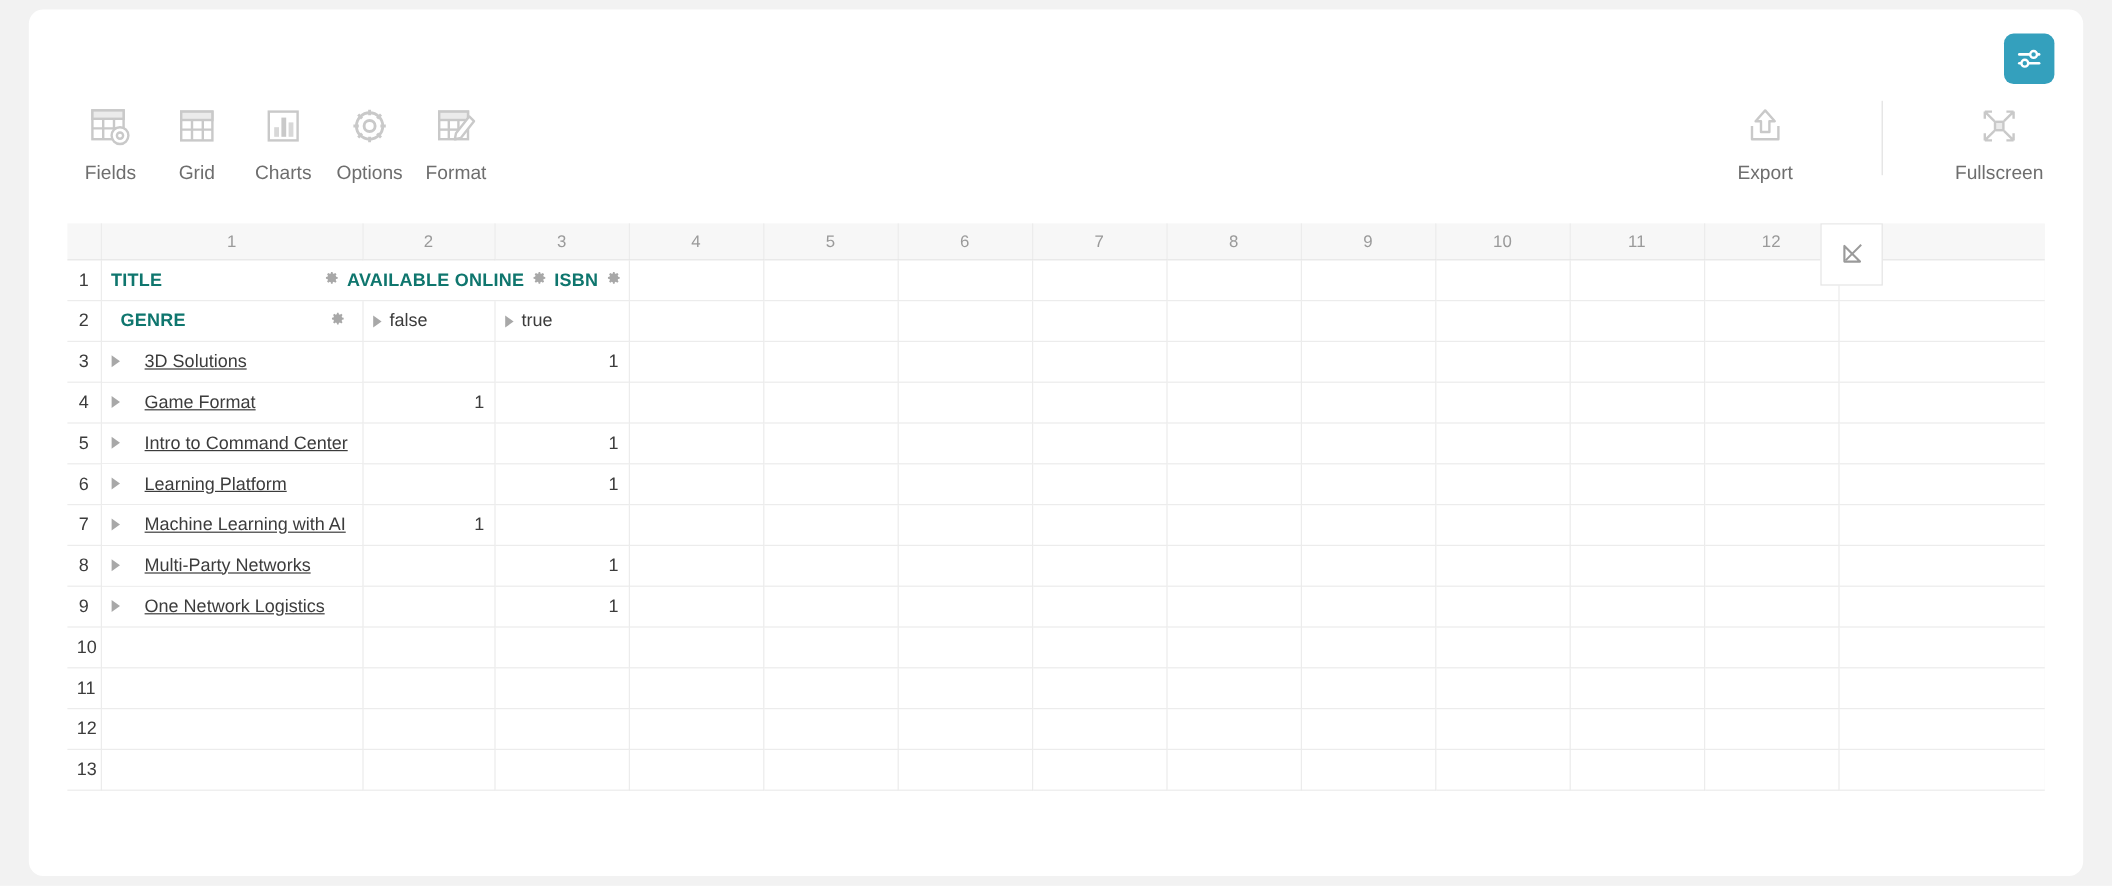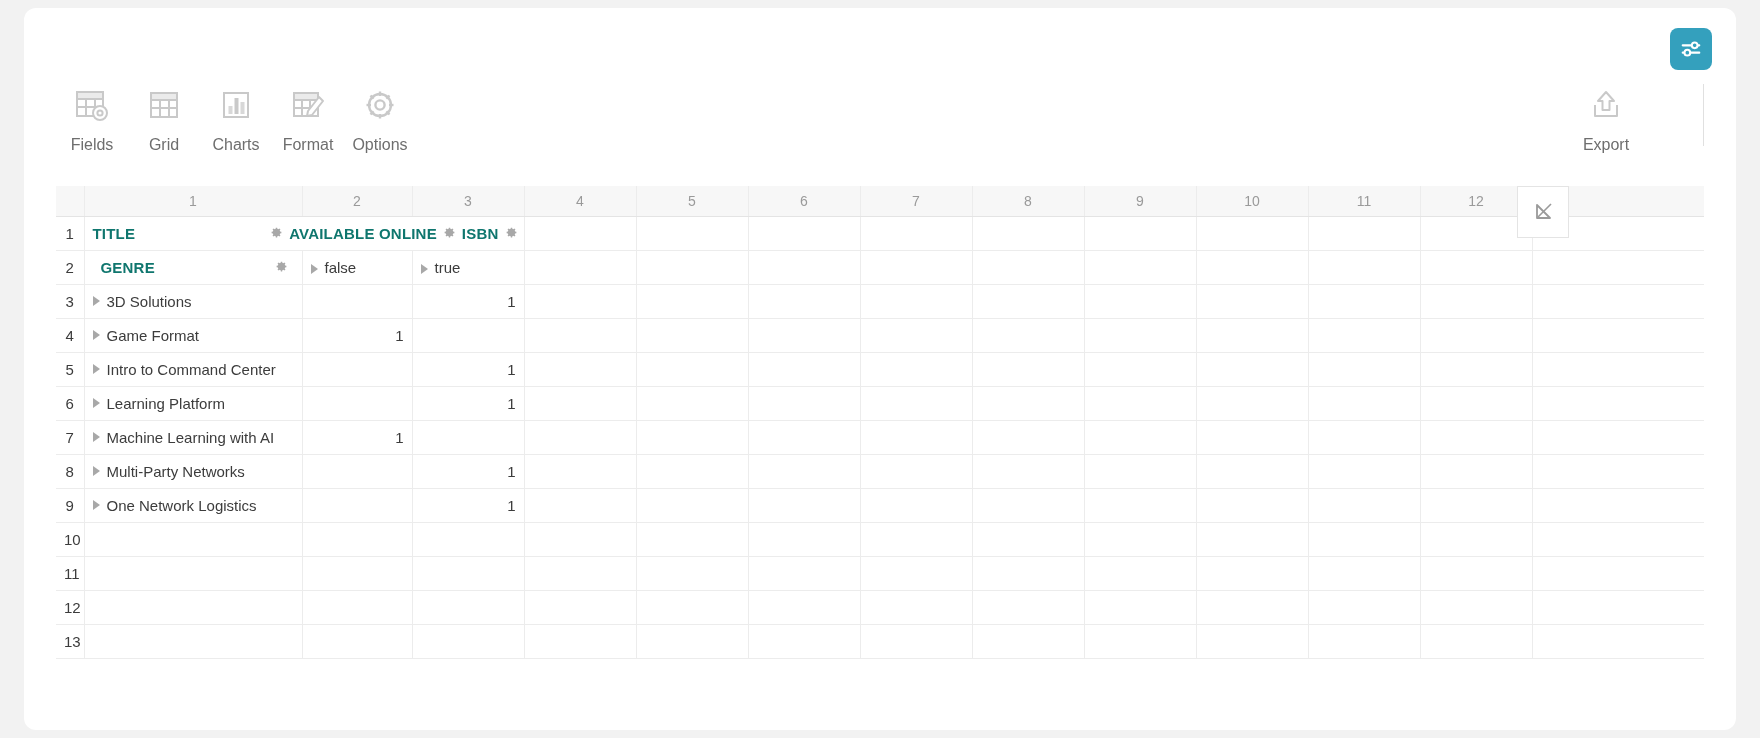--- a/index.html
+++ b/index.html
@@ -120,21 +120,21 @@
   .span-row {
     display: flex; align-items: center;
     height: 100%;
   }
   .hdr-text { font-weight: bold; font-size: 15px; color: #0f766e; }
   .gear { margin: 0 6px; flex: none; }
   .spacer-flex { flex: 1 1 auto; }
 
   
   td.axiscell { background: #f7f7f7; }
-  td.axiscell.lbl { padding-left: 22px; position: relative; }
+  td.axiscell.lbl { padding-left: 36px; position: relative; text-decoration: underline; }
   .tri {
     position: absolute; left: 8px; top: 50%;
     transform: translateY(-50%);
     width: 0; height: 0;
     border-left: 7px solid #a8a8a8;
     border-top: 5px solid transparent;
     border-bottom: 5px solid transparent;
   }
   .tri-inline {
     display: inline-block;
@@ -209,34 +209,20 @@
       <div class="tb-item">
         <span class="tb-icon">
           <svg width="40" height="40" viewBox="0 0 40 40">
             <rect x="8" y="8" width="24" height="24" fill="none" stroke="#c9c9c9" stroke-width="2"></rect>
             <rect x="12.5" y="21" width="4" height="8" fill="#d8d8d8"></rect>
             <rect x="18.5" y="13" width="4" height="16" fill="#c9c9c9"></rect>
             <rect x="24.5" y="17" width="4" height="12" fill="#d8d8d8"></rect>
           </svg>
         </span>
         <span class="tb-label">Charts</span>
-      </div>
-
-      <div class="tb-item">
-        <span class="tb-icon">
-          <svg width="40" height="40" viewBox="0 0 40 40">
-            <rect x="6" y="8" width="24" height="23" fill="none" stroke="#c9c9c9" stroke-width="2"></rect>
-            <rect x="6" y="8" width="24" height="7" fill="#ebebeb" stroke="#c9c9c9" stroke-width="2"></rect>
-            <line x1="14" y1="15" x2="14" y2="31" stroke="#c9c9c9" stroke-width="2"></line>
-            <line x1="22" y1="15" x2="22" y2="31" stroke="#c9c9c9" stroke-width="2"></line>
-            <line x1="6" y1="23" x2="30" y2="23" stroke="#c9c9c9" stroke-width="2"></line>
-            <path d="M20 26 L31 12 L35 16 L24 30 L19 31 Z" fill="#fff" stroke="#c9c9c9" stroke-width="2" stroke-linejoin="round"></path>
-          </svg>
-        </span>
-        <span class="tb-label">Format</span>
       </div>
 
       <div class="tb-item">
         <span class="tb-icon">
           <svg width="40" height="40" viewBox="0 0 40 40">
             <g fill="none" stroke="#c9c9c9" stroke-width="2.4">
               <circle cx="20" cy="20" r="11"></circle>
               <circle cx="20" cy="20" r="4.6"></circle>
               <line x1="20" y1="6.5" x2="20" y2="11"></line>
               <line x1="20" y1="29" x2="20" y2="33.5"></line>
@@ -245,36 +231,64 @@
               <line x1="10.5" y1="10.5" x2="13.7" y2="13.7"></line>
               <line x1="26.3" y1="26.3" x2="29.5" y2="29.5"></line>
               <line x1="29.5" y1="10.5" x2="26.3" y2="13.7"></line>
               <line x1="13.7" y1="26.3" x2="10.5" y2="29.5"></line>
             </g>
           </svg>
         </span>
         <span class="tb-label">Options</span>
       </div>
 
+      <div class="tb-item">
+        <span class="tb-icon">
+          <svg width="40" height="40" viewBox="0 0 40 40">
+            <rect x="6" y="8" width="24" height="23" fill="none" stroke="#c9c9c9" stroke-width="2"></rect>
+            <rect x="6" y="8" width="24" height="7" fill="#ebebeb" stroke="#c9c9c9" stroke-width="2"></rect>
+            <line x1="14" y1="15" x2="14" y2="31" stroke="#c9c9c9" stroke-width="2"></line>
+            <line x1="22" y1="15" x2="22" y2="31" stroke="#c9c9c9" stroke-width="2"></line>
+            <line x1="6" y1="23" x2="30" y2="23" stroke="#c9c9c9" stroke-width="2"></line>
+            <path d="M20 26 L31 12 L35 16 L24 30 L19 31 Z" fill="#fff" stroke="#c9c9c9" stroke-width="2" stroke-linejoin="round"></path>
+          </svg>
+        </span>
+        <span class="tb-label">Format</span>
+      </div>
+
     </div>
 
     <div class="tb-group" id="tb-right">
 
       <div class="tb-item wide">
         <span class="tb-icon">
           <svg width="40" height="40" viewBox="0 0 40 40">
             <path d="M9 20 L9 31 L31 31 L31 20" fill="none" stroke="#c9c9c9" stroke-width="2" stroke-linejoin="round"></path>
             <path d="M20 7 L28 16 L23.5 16 L23.5 25 L16.5 25 L16.5 16 L12 16 Z" fill="#fff" stroke="#c9c9c9" stroke-width="2" stroke-linejoin="round"></path>
           </svg>
         </span>
         <span class="tb-label">Export</span>
       </div>
 
       <div class="tb-divider"></div>
 
+      <div class="tb-item wide">
+        <span class="tb-icon">
+          <svg width="40" height="40" viewBox="0 0 40 40">
+            <g fill="none" stroke="#c9c9c9" stroke-width="2" stroke-linejoin="round">
+              <path d="M16 16 L8 8 M8 8 L8 14 M8 8 L14 8"></path>
+              <path d="M24 16 L32 8 M32 8 L32 14 M32 8 L26 8"></path>
+              <path d="M16 24 L8 32 M8 32 L8 26 M8 32 L14 32"></path>
+              <path d="M24 24 L32 32 M32 32 L32 26 M32 32 L26 32"></path>
+            </g>
+            <rect x="16.5" y="16.5" width="7" height="7" fill="#ebebeb" stroke="#c9c9c9" stroke-width="2"></rect>
+          </svg>
+        </span>
+        <span class="tb-label">Fullscreen</span>
+      </div>
 
     </div>
   </div>
 
   <div id="grid-wrap">
 
     <div id="collapse-widget">
       <svg width="26" height="26" viewBox="0 0 26 26">
         <path d="M7 6 L7 19 L20 19 Z" fill="#ffffff" stroke="#9a9a9a" stroke-width="1.8" stroke-linejoin="round"></path>
         <line x1="8" y1="18" x2="21" y2="5" stroke="#9a9a9a" stroke-width="1.6"></line>

